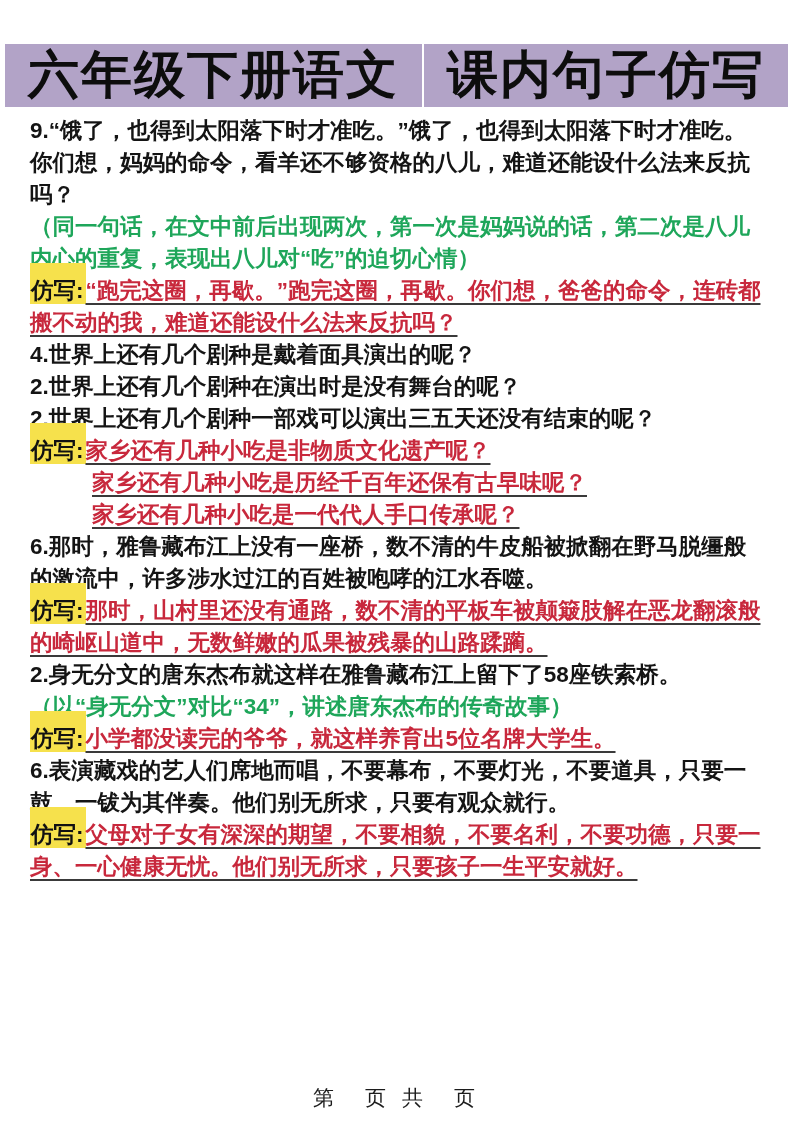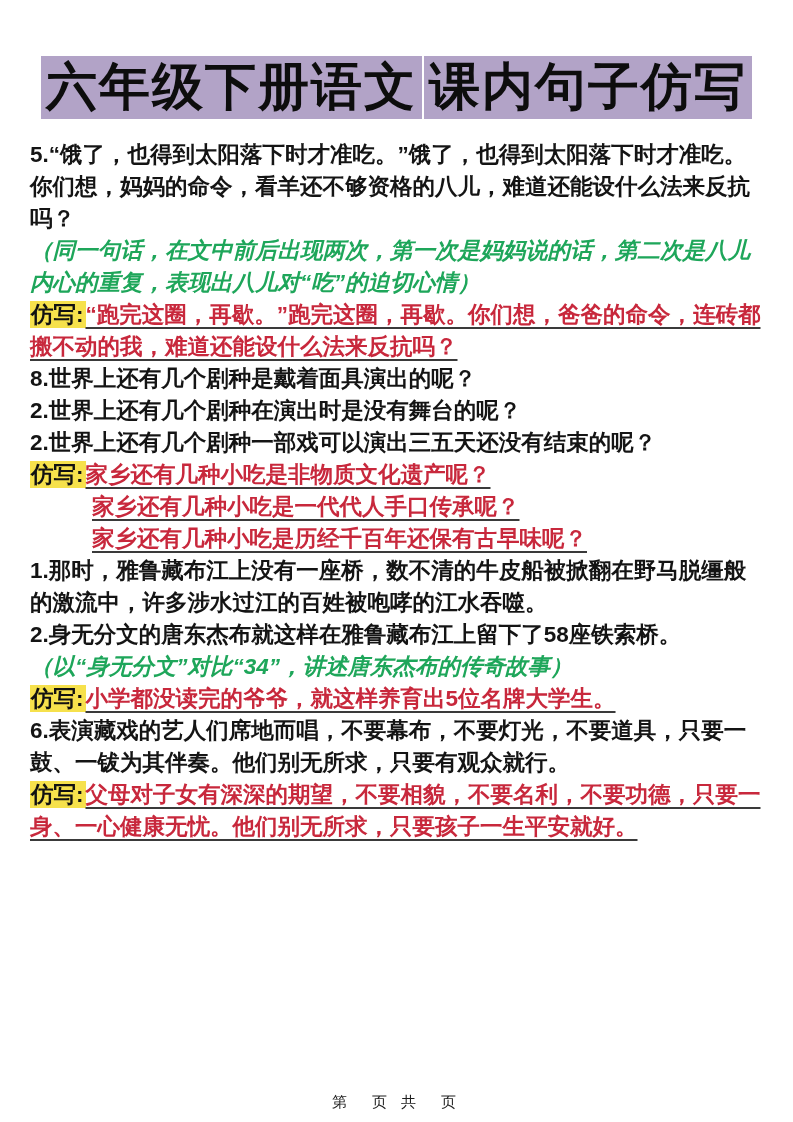--- a/index.html
+++ b/index.html
@@ -15,88 +15,89 @@
     white-space:nowrap;
   }
   .title-chunk{
     display:inline-block;
     background:var(--title-highlight,#b2a3c7);
     color:#0d0d0d;
     font-family:"Liberation Serif","DejaVu Serif",serif;
     font-weight:900;
     font-size:51px;
     line-height:63px;
-    padding:0 5px;
+    padding:0 23px;
     letter-spacing:2px;
-    margin:12px 1px;
+    margin:0 1px;
   }
   .content{
     margin:8px 26px 0 30px;
     font-size:22.5px;
     line-height:32px;
     font-weight:600;
     color:#141414;
   }
   .content > div{margin:0;}
-  .note{color:var(--green-text,#1ea65a);font-style:italic;}
+  .note{color:var(--green-text,#1ea65a);}
   .section{color:var(--blue-text,#3535cc);}
   .fx-label{
     background:var(--label-highlight,#f6e14c);
     color:#111;
     font-weight:800;
-    padding:1px 2px 1px 1px;
+    padding:15px 2px 1px 1px;
   }
   .fx-text{
     color:var(--red-text,#c8283c);
     text-decoration:underline;
     text-decoration-color:#3a3a3a;
     text-decoration-thickness:1.5px;
     text-underline-offset:5px;
   }
   .cont{padding-left:62px;}
   .footer{
     position:absolute;
     left:0;right:0;bottom:10px;
     text-align:center;
-    font-size:15px;
+    font-size:21px;
     letter-spacing:5px;
     font-weight:500;
     color:#1c1c1c;
   }
 </style>
 </head>
 <body>
 
 <div class="page">
 
   <div class="title-row">
     <span class="title-chunk">六年级下册语文</span><span class="title-chunk">课内句子仿写</span>
   </div>
 
   <div class="content">
 
-    <div class="body-text">5.“饿了，也得到太阳落下时才准吃。”饿了，也得到太阳落下时才准吃。你们想，妈妈的命令，看羊还不够资格的八儿，难道还能设什么法来反抗吗？</div>
+    <div class="body-text">9.“饿了，也得到太阳落下时才准吃。”饿了，也得到太阳落下时才准吃。你们想，妈妈的命令，看羊还不够资格的八儿，难道还能设什么法来反抗吗？</div>
 
     <div class="note">（同一句话，在文中前后出现两次，第一次是妈妈说的话，第二次是八儿内心的重复，表现出八儿对“吃”的迫切心情）</div>
 
     <div class="imitation"><span class="fx-label">仿写:</span><span class="fx-text">“跑完这圈，再歇。”跑完这圈，再歇。你们想，爸爸的命令，连砖都搬不动的我，难道还能设什么法来反抗吗？</span></div>
 
 
-    <div class="body-text">8.世界上还有几个剧种是戴着面具演出的呢？</div>
+    <div class="body-text">4.世界上还有几个剧种是戴着面具演出的呢？</div>
     <div class="body-text">2.世界上还有几个剧种在演出时是没有舞台的呢？</div>
     <div class="body-text">2.世界上还有几个剧种一部戏可以演出三五天还没有结束的呢？</div>
 
 
     <div class="imitation"><span class="fx-label">仿写:</span><span class="fx-text">家乡还有几种小吃是非物质文化遗产呢？</span></div>
+    <div class="cont"><span class="fx-text">家乡还有几种小吃是历经千百年还保有古早味呢？</span></div>
     <div class="cont"><span class="fx-text">家乡还有几种小吃是一代代人手口传承呢？</span></div>
-    <div class="cont"><span class="fx-text">家乡还有几种小吃是历经千百年还保有古早味呢？</span></div>
 
-    <div class="body-text">1.那时，雅鲁藏布江上没有一座桥，数不清的牛皮船被掀翻在野马脱缰般的激流中，许多涉水过江的百姓被咆哮的江水吞噬。</div>
+    <div class="body-text">6.那时，雅鲁藏布江上没有一座桥，数不清的牛皮船被掀翻在野马脱缰般的激流中，许多涉水过江的百姓被咆哮的江水吞噬。</div>
 
 
+    <div class="imitation"><span class="fx-label">仿写:</span><span class="fx-text">那时，山村里还没有通路，数不清的平板车被颠簸肢解在恶龙翻滚般的崎岖山道中，无数鲜嫩的瓜果被残暴的山路蹂躏。</span></div>
 
     <div class="body-text">2.身无分文的唐东杰布就这样在雅鲁藏布江上留下了58座铁索桥。</div>
 
     <div class="note">（以“身无分文”对比“34”，讲述唐东杰布的传奇故事）</div>
 
     <div class="imitation"><span class="fx-label">仿写:</span><span class="fx-text">小学都没读完的爷爷，就这样养育出5位名牌大学生。</span></div>
 
     <div class="body-text">6.表演藏戏的艺人们席地而唱，不要幕布，不要灯光，不要道具，只要一鼓、一钹为其伴奏。他们别无所求，只要有观众就行。</div>
 
 

